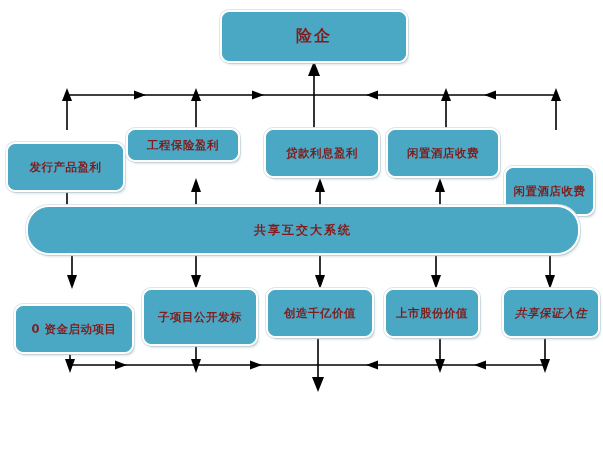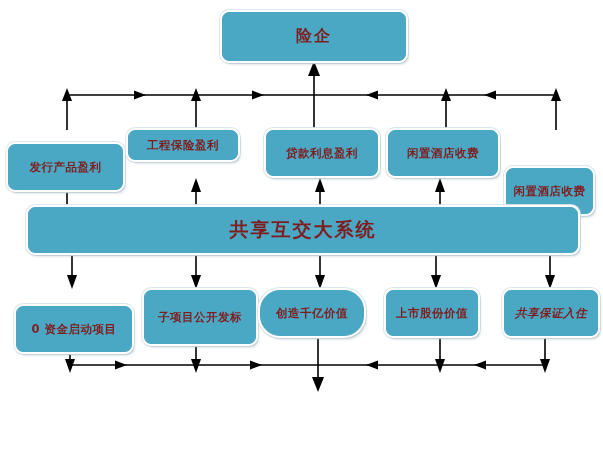--- a/index.html
+++ b/index.html
@@ -49,37 +49,38 @@
       0 0 0 3px rgba(215,228,234,0.9);
   }
   .node.small {
     font-size: 11.5px;
   }
   .node.big {
     font-size: 16px;
     letter-spacing: 2px;
   }
   .node.wide {
-    font-size: 19px;
+    font-size: 12px;
     letter-spacing: 2px;
+    border-radius: 21px;
   }
   
   .n-top      { left: 222px; top: 12px;  width: 184px; height: 49px; }
   .n-wide     { left: 28px;  top: 207px; width: 550px; height: 46px; }
   .n-bottom   { left: 228px; top: 392px; width: 172px; height: 48px; }
 
   .r1-0 { left: 8px;   top: 144px; width: 115px; height: 46px; }
   .r1-1 { left: 128px; top: 130px; width: 110px; height: 30px; }
   .r1-2 { left: 266px; top: 130px; width: 112px; height: 46px; }
   .r1-3 { left: 388px; top: 130px; width: 110px; height: 46px; }
   .r1-4 { left: 506px; top: 130px; width: 87px;  height: 46px; margin-top: 38px; }
 
   .r2-0 { left: 16px;  top: 306px; width: 116px; height: 46px; }
   .r2-1 { left: 144px; top: 290px; width: 112px; height: 54px; }
-  .r2-2 { left: 260px; top: 290px; width: 104px; height: 46px; border-radius: 20px; }
+  .r2-2 { left: 268px; top: 290px; width: 104px; height: 46px; }
   .r2-3 { left: 386px; top: 290px; width: 92px; height: 46px; }
   .r2-4 { left: 504px; top: 290px; width: 94px;  height: 46px; font-style: italic; }
 
   .edge-line {
     stroke: #000000;
     stroke-width: 1.6;
     fill: none;
   }
   .arrow-head {
     fill: #000000;

